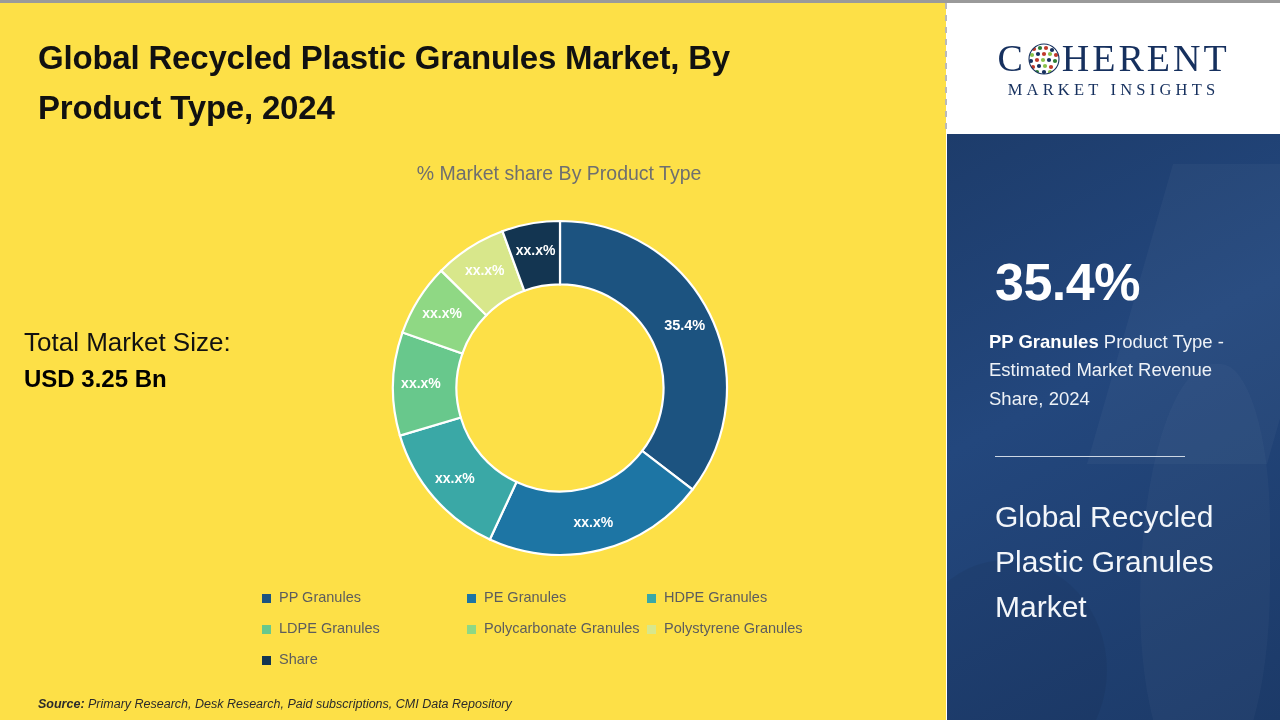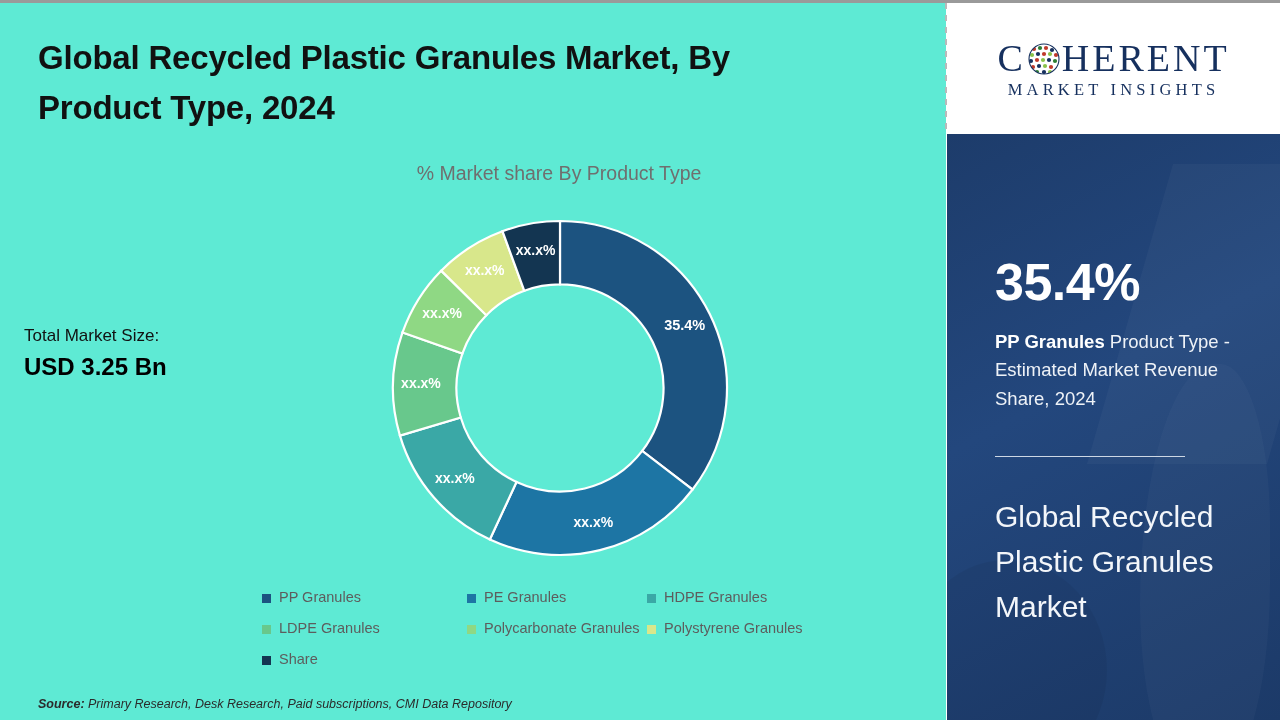--- a/index.html
+++ b/index.html
@@ -8,37 +8,37 @@
     font-family:"Liberation Sans", sans-serif;
     background:#ffffff;
     position:relative;
     overflow:hidden;
     border-top:3px solid #9a9a9a;
   }
 
   
   #left-panel {
     position:absolute; left:0; top:0; width:946px; height:717px;
-    background:#5eead4;
+    background:#fde047;
   }
 
   #page-title {
     position:absolute; left:38px; top:30px; width:820px;
     font-size:33px; font-weight:bold; line-height:1.52;
     color:#111; letter-spacing:-0.2px;
   }
 
   #chart-subtitle {
     position:absolute; left:0; top:159px; width:1118px;
     text-align:center; font-size:19.5px; color:#6f6f6f;
   }
 
   
   #total-market-block { position:absolute; left:24px; top:322px; width:300px; }
-  #total-market-label { font-size:17px; color:#111; line-height:1.35; }
+  #total-market-label { font-size:26px; color:#111; line-height:1.35; }
   #total-market-value { font-size:24px; font-weight:bold; color:#000; line-height:1.35; margin-top:3px; }
 
   
   #donut-wrap { position:absolute; left:385px; top:210px; width:350px; height:350px; }
   #donut-svg { display:block; }
   .slice-label {
     font-family:"Liberation Sans", sans-serif;
     font-size:14px; font-weight:bold; fill:#ffffff;
     text-anchor:middle; dominant-baseline:middle;
   }
@@ -110,21 +110,21 @@
     position:absolute; left:-40px; bottom:-60px; width:200px; height:220px;
     background:rgba(0,0,0,0.05); border-radius:50%;
   }
 
   #stat-value {
     position:absolute; left:48px; top:122px;
     font-size:52px; font-weight:bold; color:#ffffff; line-height:1;
     letter-spacing:-0.5px;
   }
   #stat-desc {
-    position:absolute; left:48px; top:194px; width:262px;
+    position:absolute; left:42px; top:194px; width:262px;
     font-size:18.5px; color:#eef2f7; line-height:1.53;
   }
   #stat-desc b { font-weight:bold; color:#ffffff; }
 
   #stat-rule {
     position:absolute; left:48px; top:322px; width:190px; height:1px;
     background:#cdd7e4;
   }
 
   #market-name {

